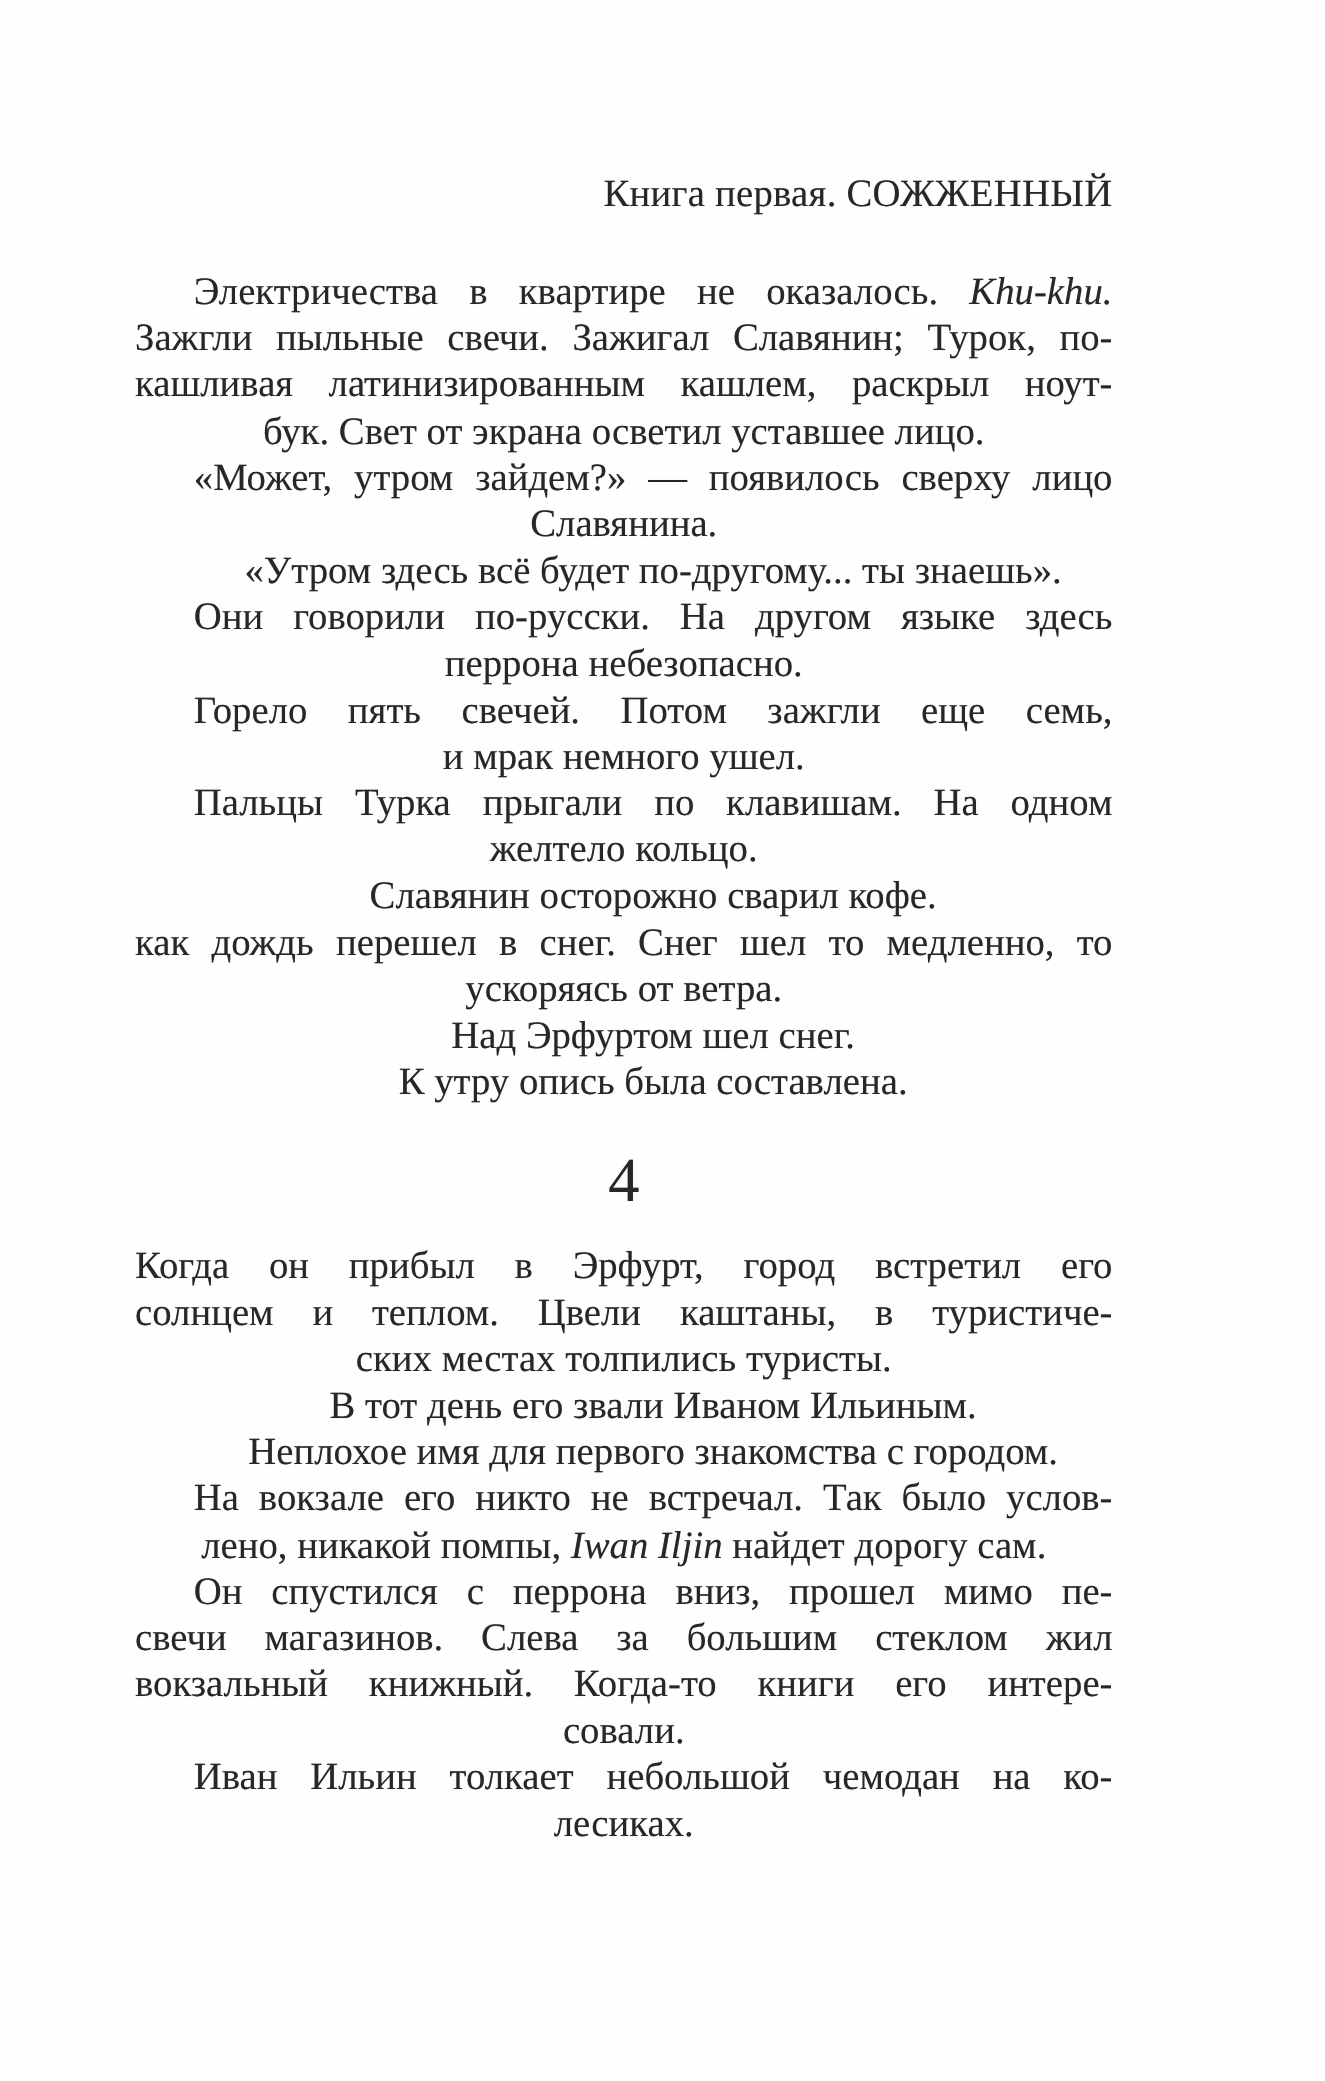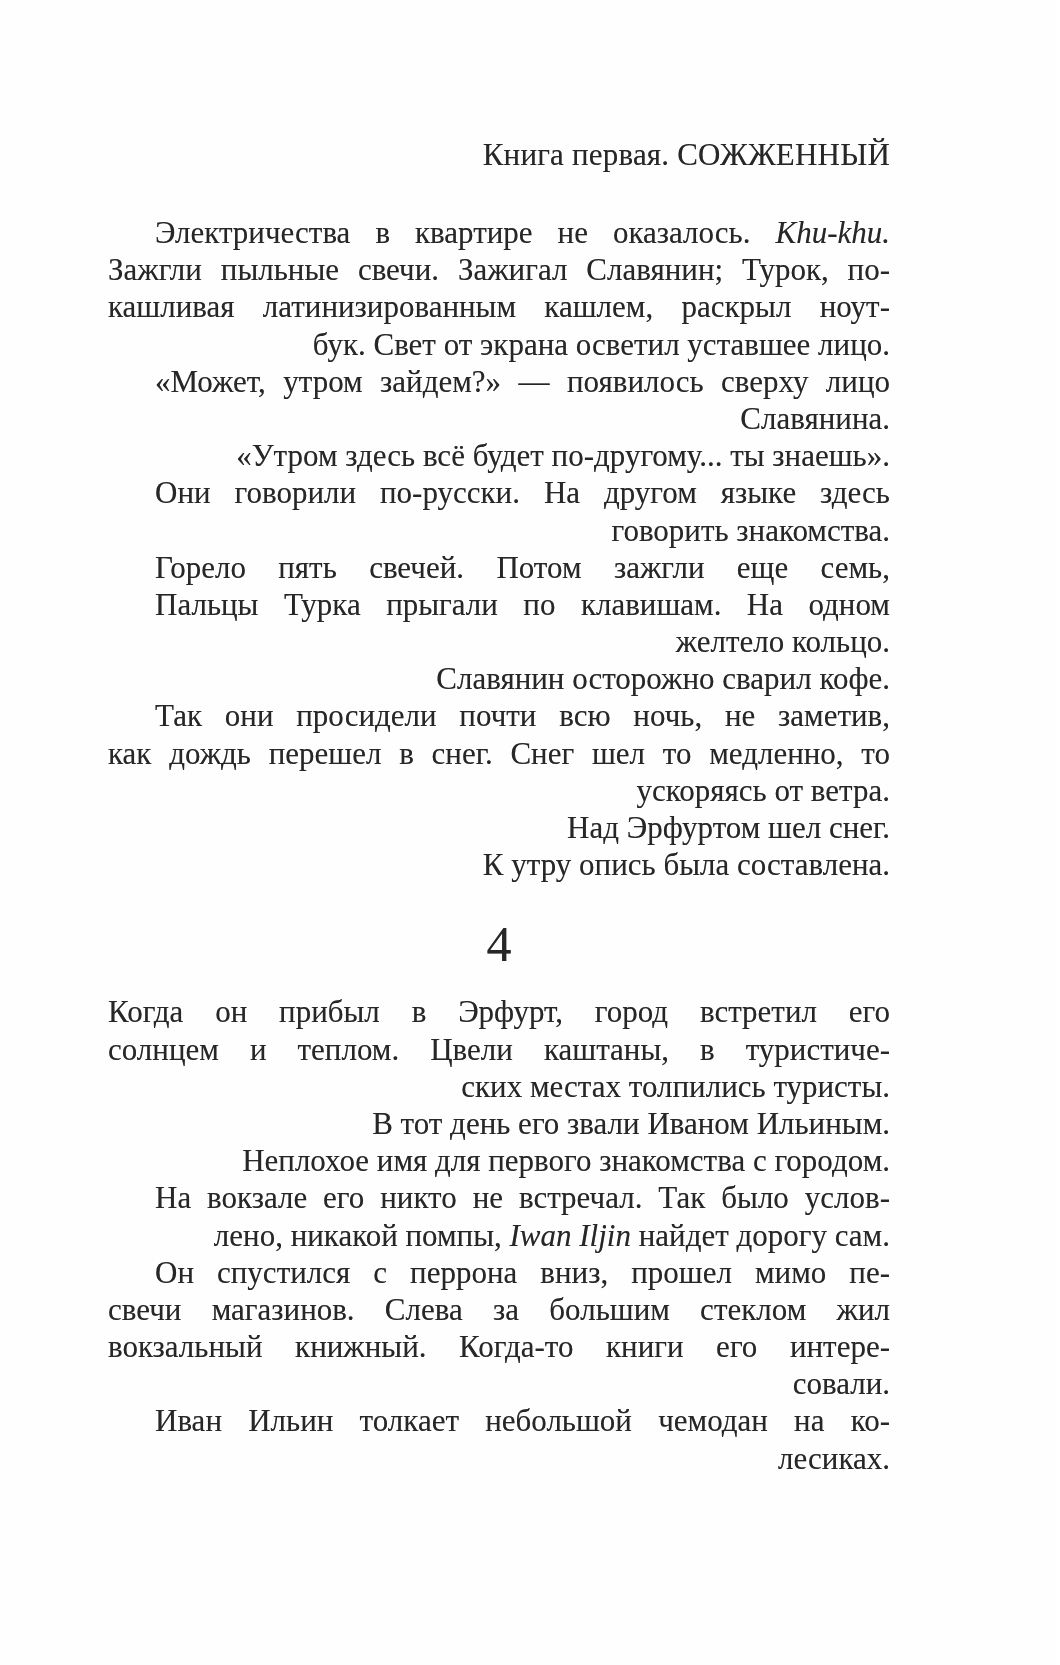--- a/index.html
+++ b/index.html
@@ -33,21 +33,21 @@
     position: absolute;
     left: 108px;
     top: 214px;
     width: 782px;
     font-size: 31px;
   }
   .paragraph { margin: 0; }
   .line {
     height: 37.2px;
     line-height: 37.2px;
-    text-align: right;
+    text-align: center;
     white-space: nowrap;
   }
   .line.just {
     white-space: normal;
     text-align: justify;
     text-align-last: justify;
   }
   .line.indent { padding-left: 47px; }
   .section-heading {
     font-size: 50px;
@@ -82,34 +82,34 @@
       </div>
       <div class="paragraph">
         <div class="line just indent"><span>«Может, утром зайдем?» — появилось сверху лицо</span></div>
         <div class="line"><span>Славянина.</span></div>
       </div>
       <div class="paragraph">
         <div class="line indent"><span>«Утром здесь всё будет по-другому... ты знаешь».</span></div>
       </div>
       <div class="paragraph">
         <div class="line just indent"><span>Они говорили по-русски. На другом языке здесь</span></div>
-        <div class="line"><span>говорить знакомства.</span></div>
+        <div class="line"><span>перрона небезопасно.</span></div>
       </div>
       <div class="paragraph">
         <div class="line just indent"><span>Горело пять свечей. Потом зажгли еще семь,</span></div>
+        <div class="line"><span>и мрак немного ушел.</span></div>
       </div>
       <div class="paragraph">
         <div class="line just indent"><span>Пальцы Турка прыгали по клавишам. На одном</span></div>
         <div class="line"><span>желтело кольцо.</span></div>
       </div>
       <div class="paragraph">
         <div class="line indent"><span>Славянин осторожно сварил кофе.</span></div>
       </div>
       <div class="paragraph">
-        <div class="line just indent"><span>Так они просидели почти всю ночь, не заметив,</span></div>
         <div class="line just"><span>как дождь перешел в снег. Снег шел то медленно, то</span></div>
         <div class="line"><span>ускоряясь от ветра.</span></div>
       </div>
       <div class="paragraph">
         <div class="line indent"><span>Над Эрфуртом шел снег.</span></div>
       </div>
       <div class="paragraph">
         <div class="line indent"><span>К утру опись была составлена.</span></div>
       </div>
       <div class="section-heading">4</div>

